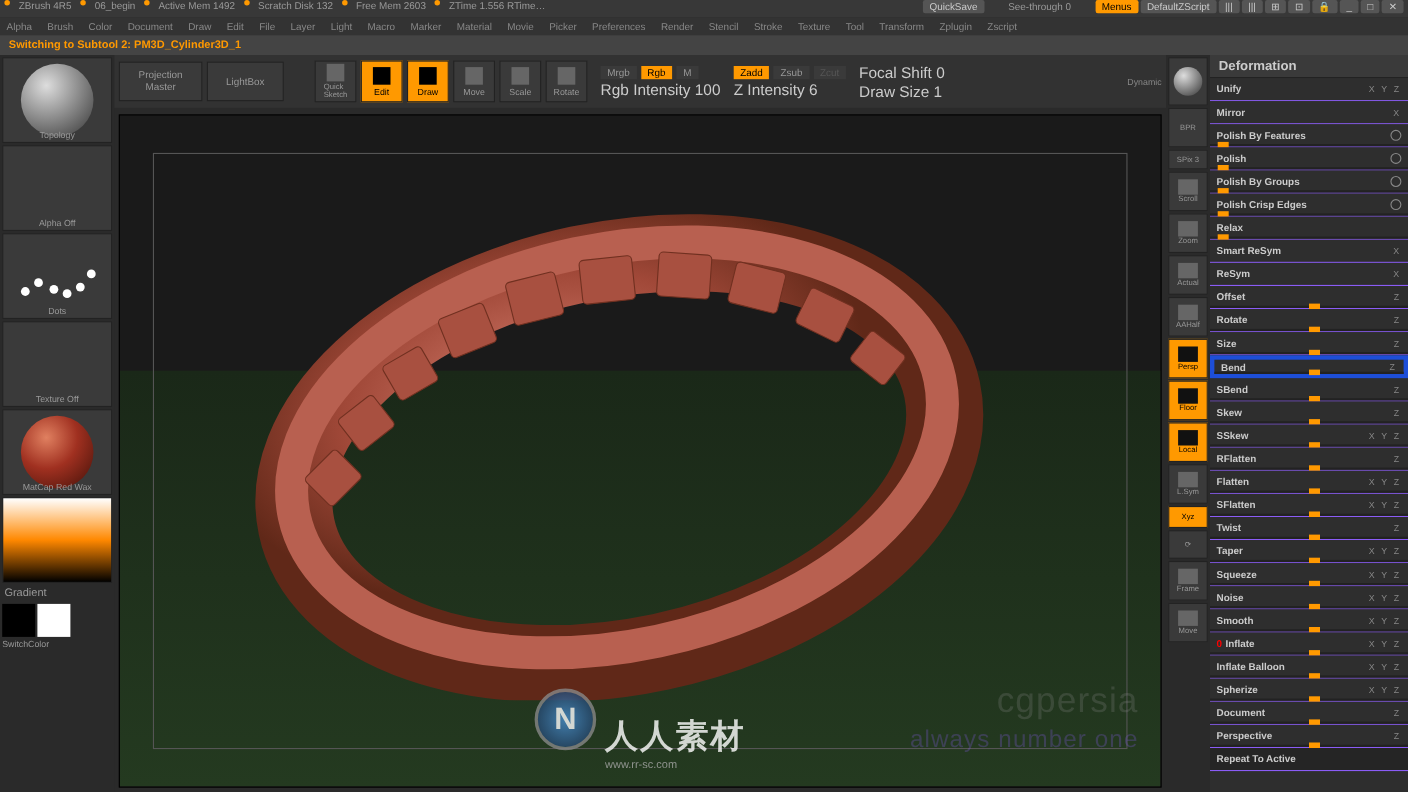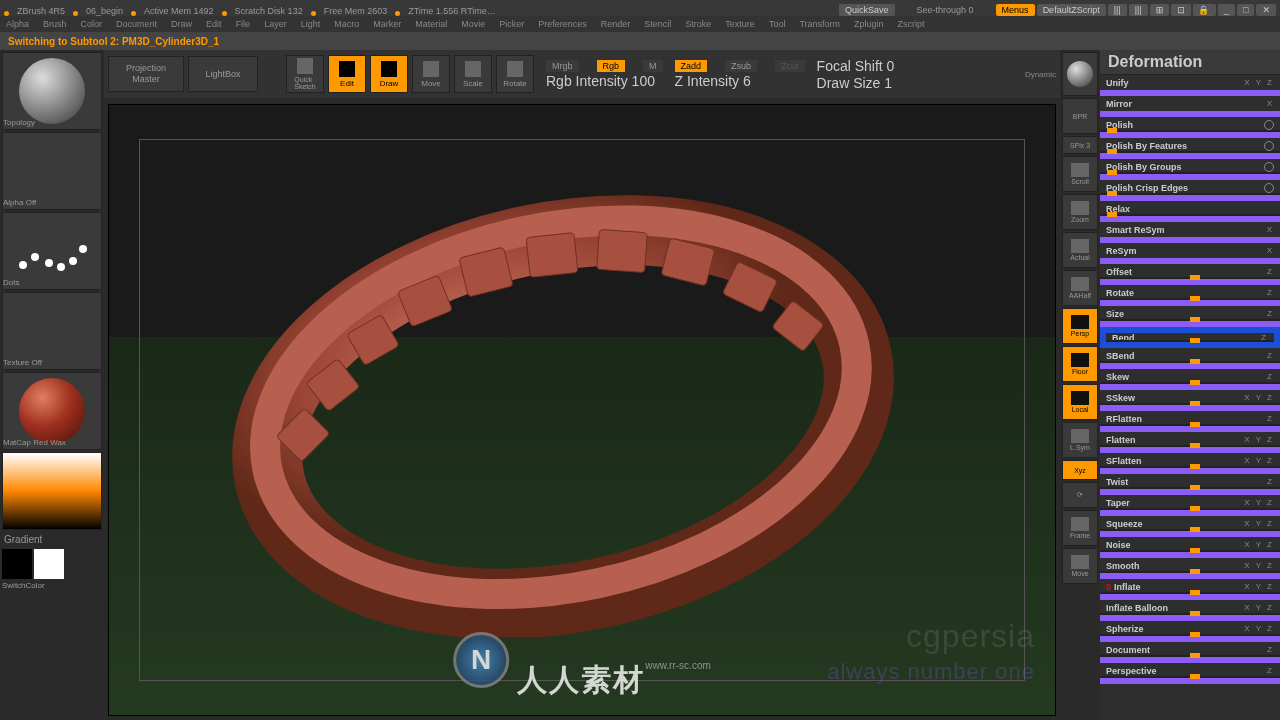--- a/index.html
+++ b/index.html
@@ -1,72 +1,72 @@
 <!DOCTYPE html>
 <html><head>
 <meta charset="utf-8">
 <style>
 * { margin:0; padding:0; box-sizing:border-box; font-family:Arial,sans-serif; user-select:none; }
 body { width:1280px; height:720px; background:#2a2a2a; color:#aaa; font-size:10px; overflow:hidden; position:relative; }
-.topbar { height:16px; background:#383838; display:flex; align-items:flex-end; padding:0 4px; gap:8px; }
+.topbar { height:16px; background:#383838; display:flex; align-items:flex-start; padding:0 4px; gap:8px; }
 .topbar .dot { width:5px; height:5px; background:#ff9900; border-radius:50%; }
 .topbar span { color:#999; font-size:9px; }
 .topbtns { margin-left:auto; display:flex; gap:2px; align-items:center; }
 .topbtn { background:#555; padding:1px 6px; font-size:9px; color:#ccc; border-radius:2px; }
 .topbtn.orange { background:#ff9900; color:#000; }
 .menubar { height:16px; background:#333; display:flex; align-items:center; padding:0 6px; gap:14px; }
 .menubar span { color:#888; font-size:9px; }
 .statusbar { height:18px; background:#444; display:flex; align-items:center; padding:0 8px; }
 .statusbar span { color:#ff9900; font-size:10px; font-weight:bold; }
 .main { display:flex; height:670px; }
 .leftcol { width:104px; background:#2a2a2a; padding:2px; display:flex; flex-direction:column; gap:2px; }
 .topcontrols { height:48px; background:#323232; display:flex; align-items:center; padding:4px; gap:4px; margin-bottom:2px; }
 .bigbtn { width:76px; height:36px; background:#3a3a3a; border:1px solid #222; color:#999; font-size:9px; display:flex; align-items:center; justify-content:center; text-align:center; line-height:1.2; }
 .iconbtn { width:38px; height:38px; background:#3a3a3a; border:1px solid #222; display:flex; flex-direction:column; align-items:center; justify-content:center; color:#999; font-size:8px; gap:2px; }
 .iconbtn.active { background:#ff9900; color:#000; }
 .iconbtn .ico { width:16px; height:16px; background:#666; }
 .iconbtn.active .ico { background:#000; }
 .modegroup { display:flex; flex-direction:column; gap:1px; font-size:9px; color:#999; margin-left:8px; }
-.moderow { display:flex; gap:18px; align-items:center; }
+.moderow { display:flex; gap:4px; align-items:center; }
 .modebtn2 { padding:1px 6px; background:#3a3a3a; font-size:9px; color:#999; }
 .modebtn2.active { background:#ff9900; color:#000; }
 .slider-label { font-size:14px; color:#ccc; }
 .thumbbox { width:100px; height:78px; background:#3a3a3a; border:1px solid #222; display:flex; flex-direction:column; align-items:center; justify-content:center; position:relative; }
-.thumbbox .label { position:absolute; bottom:2px; font-size:8px; color:#999; width:100%; }
+.thumbbox .label { position:absolute; bottom:2px; font-size:8px; color:#999; width:100%; text-align:center; }
 .matball { width:66px; height:66px; border-radius:50%; background:radial-gradient(circle at 35% 30%, #e08060, #a03020 45%, #401008); }
 .topoball { width:66px; height:66px; border-radius:50%; background:radial-gradient(circle at 35% 30%, #ddd, #888 50%, #333); position:relative; }
 .dotsimg { width:70px; height:40px; position:relative; }
 .dotsimg span { position:absolute; width:8px; height:8px; background:#fff; border-radius:50%; }
 .colorpick { width:100px; height:78px; background:linear-gradient(to bottom,#fff,#ff8800,#000); position:relative; }
 .centerarea { flex:1; display:flex; flex-direction:column; }
 .canvas { flex:1; background:#1a1a1a; position:relative; border:1px solid #000; margin:4px; overflow:hidden; }
 .innerframe { position:absolute; left:30px; top:34px; right:30px; bottom:34px; border:1px solid #555; }
 .ground { position:absolute; left:0; right:0; bottom:0; height:62%; background:linear-gradient(to bottom,#1a2818,#243a20); }
 .ring-container { position:absolute; left:48%; top:48%; transform:translate(-50%,-50%); }
 .ring-svg { width:720px; height:480px; }
 .watermark { position:absolute; bottom:14px; left:50%; transform:translateX(-50%); display:flex; align-items:center; gap:8px; opacity:0.8; }
 .wmcircle { width:56px; height:56px; border-radius:50%; background:radial-gradient(circle,#4a90d0,#1a3050); border:3px solid #888; display:flex; align-items:center; justify-content:center; color:#fff; font-size:28px; font-weight:bold; }
-.wmtext { display:flex; flex-direction:row; color:#fff;margin-top:42px; }
+.wmtext { display:flex; flex-direction:column; color:#fff;margin-top:42px; }
 .wmtext .line1 { font-size:30px; font-weight:bold; letter-spacing:2px; }
 .wmtext .line2 { font-size:10px; color:#aaa; }
 .wm2 { position:absolute; right:20px; bottom:60px; color:#888; font-size:32px; opacity:0.25; font-weight:300; letter-spacing:1px; }
 .wm3 { position:absolute; right:20px; bottom:30px; color:#8b5cf6; font-size:22px; opacity:0.25; font-weight:300; letter-spacing:1px; }
 .rightvert { width:40px; background:#2a2a2a; display:flex; flex-direction:column; gap:2px; padding:2px; }
 .rvbtn { width:36px; height:36px; background:#3a3a3a; border:1px solid #222; display:flex; flex-direction:column; align-items:center; justify-content:center; font-size:7px; color:#999; gap:1px; }
 .rvbtn.orange { background:#ff9900; color:#000; }
 .rvbtn .ico2 { width:18px; height:14px; background:#666; }
 .rvbtn.orange .ico2 { background:#111; }
 .rightpanel { width:180px; background:#2e2e2e; display:flex; flex-direction:column; overflow:hidden; }
-.panelhead { background:#3a3a3a; padding:3px 8px; font-size:16px; font-weight:bold; color:#ccc; border-bottom:1px solid #222; }
-.defrow { height:21px; background:#2e2e2e; border-bottom:6px solid #8b5cf6; display:flex; align-items:center; padding:0 6px; position:relative; font-size:9px; font-weight:bold; color:#ccc; }
+.panelhead { background:#3a3a3a; padding:3px 8px; font-size:12px; font-weight:bold; color:#ccc; border-bottom:1px solid #222; }
+.defrow { height:21px; background:#2e2e2e; border-bottom:1px solid #8b5cf6; display:flex; align-items:center; padding:0 6px; position:relative; font-size:9px; font-weight:bold; color:#ccc; }
 .defrow .axes { margin-left:auto; font-size:8px; color:#888; letter-spacing:2px; font-weight:normal; }
 .defrow .circ { width:10px; height:10px; border:1px solid #888; border-radius:50%; margin-left:auto; }
 .defrow .slider { position:absolute; bottom:0; left:0; height:2px; width:100%; background:#222; }
 .defrow .slider .knob { position:absolute; width:10px; height:5px; background:#ff9900; top:-2px; left:50%; }
-.defrow.sel { border:6px solid #1d4ed8; }
+.defrow.sel { border:4px solid #1d4ed8; }
 .defrow .prefix { color:#ff0000; margin-right:3px; }
 .swcolor { display:flex; gap:2px; }
 .swcolor div { width:30px; height:30px; }
 </style>
 </head>
 <body>
 
 <div class="topbar">
   <span class="dot"></span>
     <span>ZBrush 4R5</span>
@@ -320,34 +320,34 @@
   <div class="panelhead">Deformation</div>
   <div class="defrow">
         <span>Unify</span>
         <span class="axes">X Y Z</span>
       </div>
   <div class="defrow">
         <span>Mirror</span>
         <span class="axes">X</span>
       </div>
   <div class="defrow">
+        <span>Polish By Features</span>
+        <span class="circ"></span>
+        <div class="slider">
+          <div class="knob" style="left:4%"></div>
+        </div>
+      </div>
+  <div class="defrow">
         <span>Polish</span>
         <span class="circ"></span>
         <div class="slider">
           <div class="knob" style="left:4%"></div>
         </div>
       </div>
   <div class="defrow">
-        <span>Polish By Features</span>
-        <span class="circ"></span>
-        <div class="slider">
-          <div class="knob" style="left:4%"></div>
-        </div>
-      </div>
-  <div class="defrow">
         <span>Polish By Groups</span>
         <span class="circ"></span>
         <div class="slider">
           <div class="knob" style="left:4%"></div>
         </div>
       </div>
   <div class="defrow">
         <span>Polish Crisp Edges</span>
         <span class="circ"></span>
         <div class="slider">
@@ -502,15 +502,18 @@
           <div class="knob"></div>
         </div>
       </div>
   <div class="defrow">
         <span>Perspective</span>
         <span class="axes">Z</span>
         <div class="slider">
           <div class="knob"></div>
         </div>
       </div>
+  <div class="defrow" style="background:#252525">
+        <span>Repeat To Active</span>
+      </div>
 </div>
 
 </div>
 
 </body></html>

